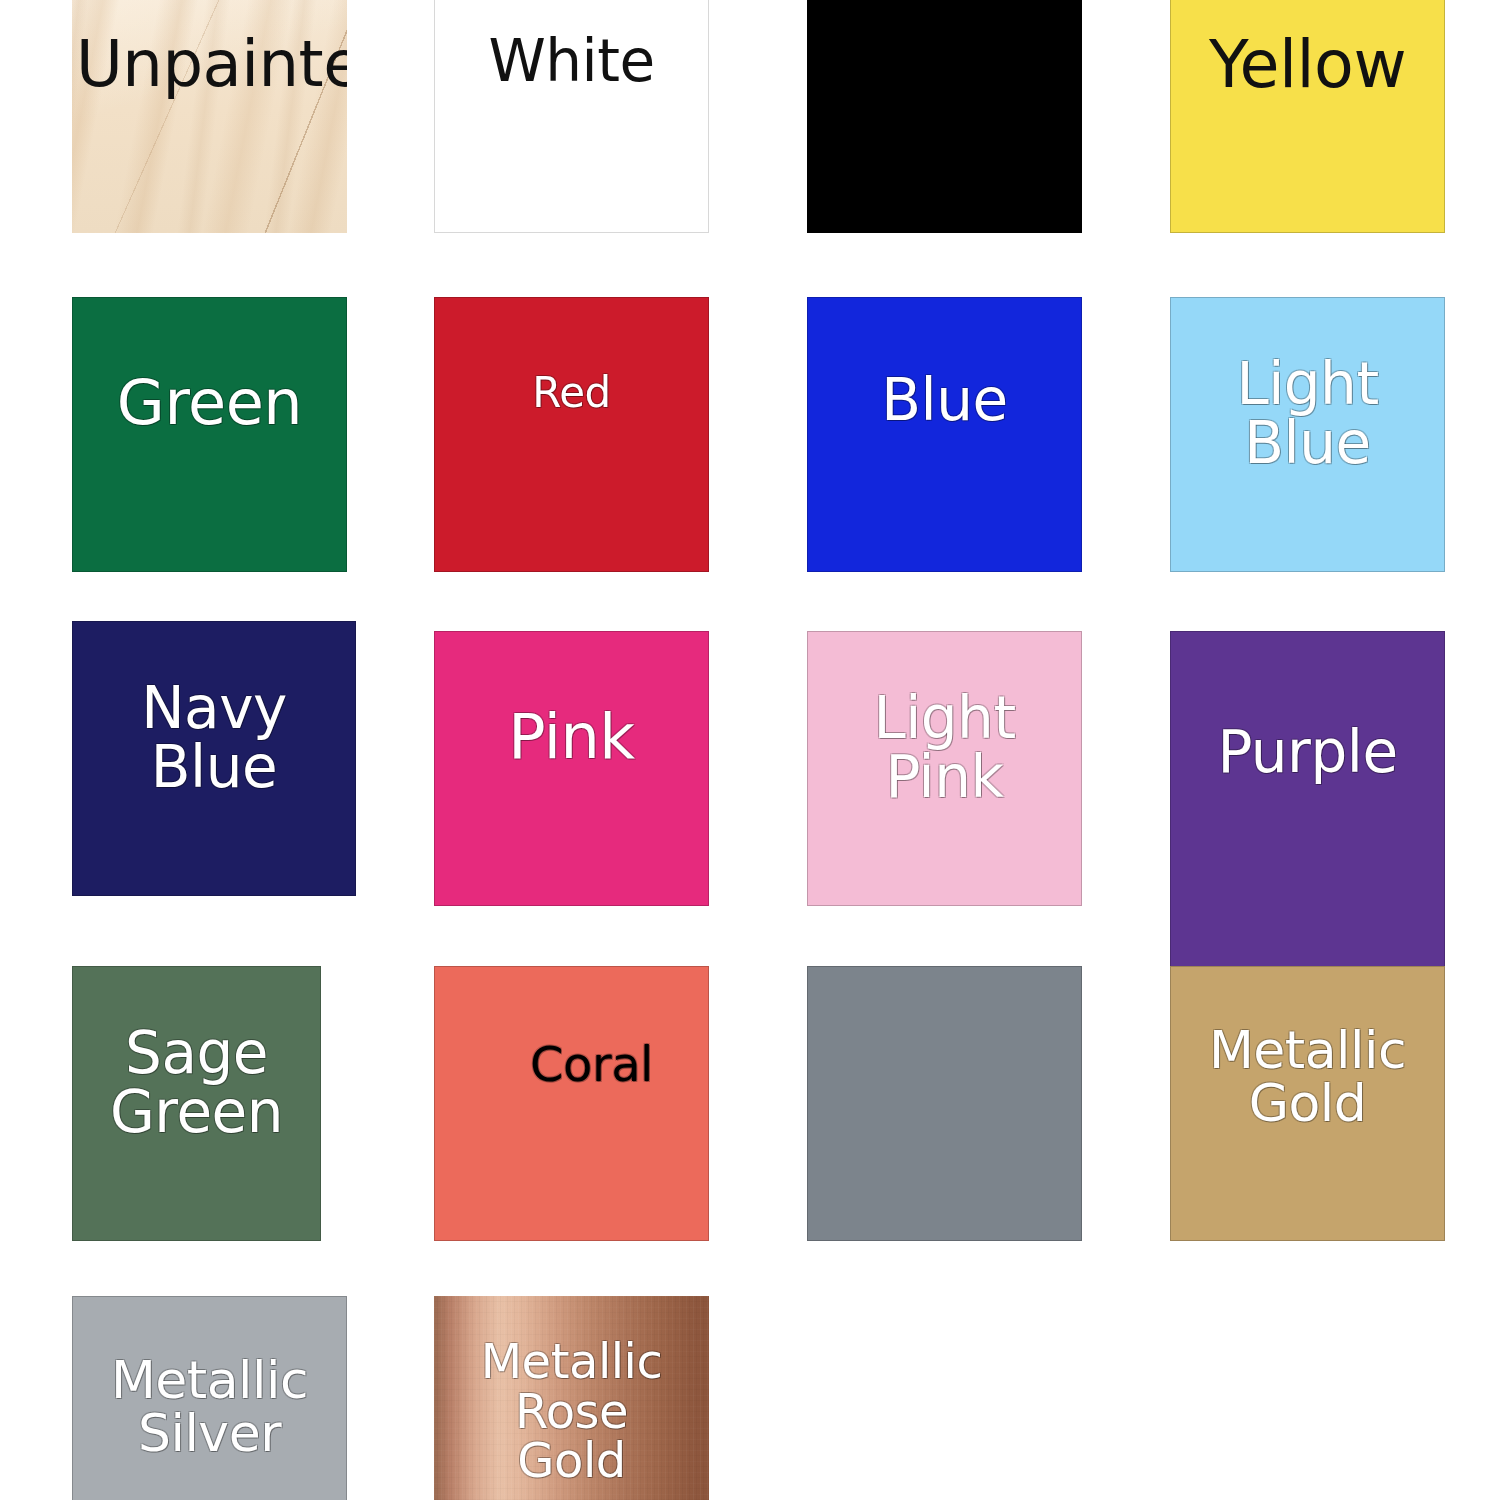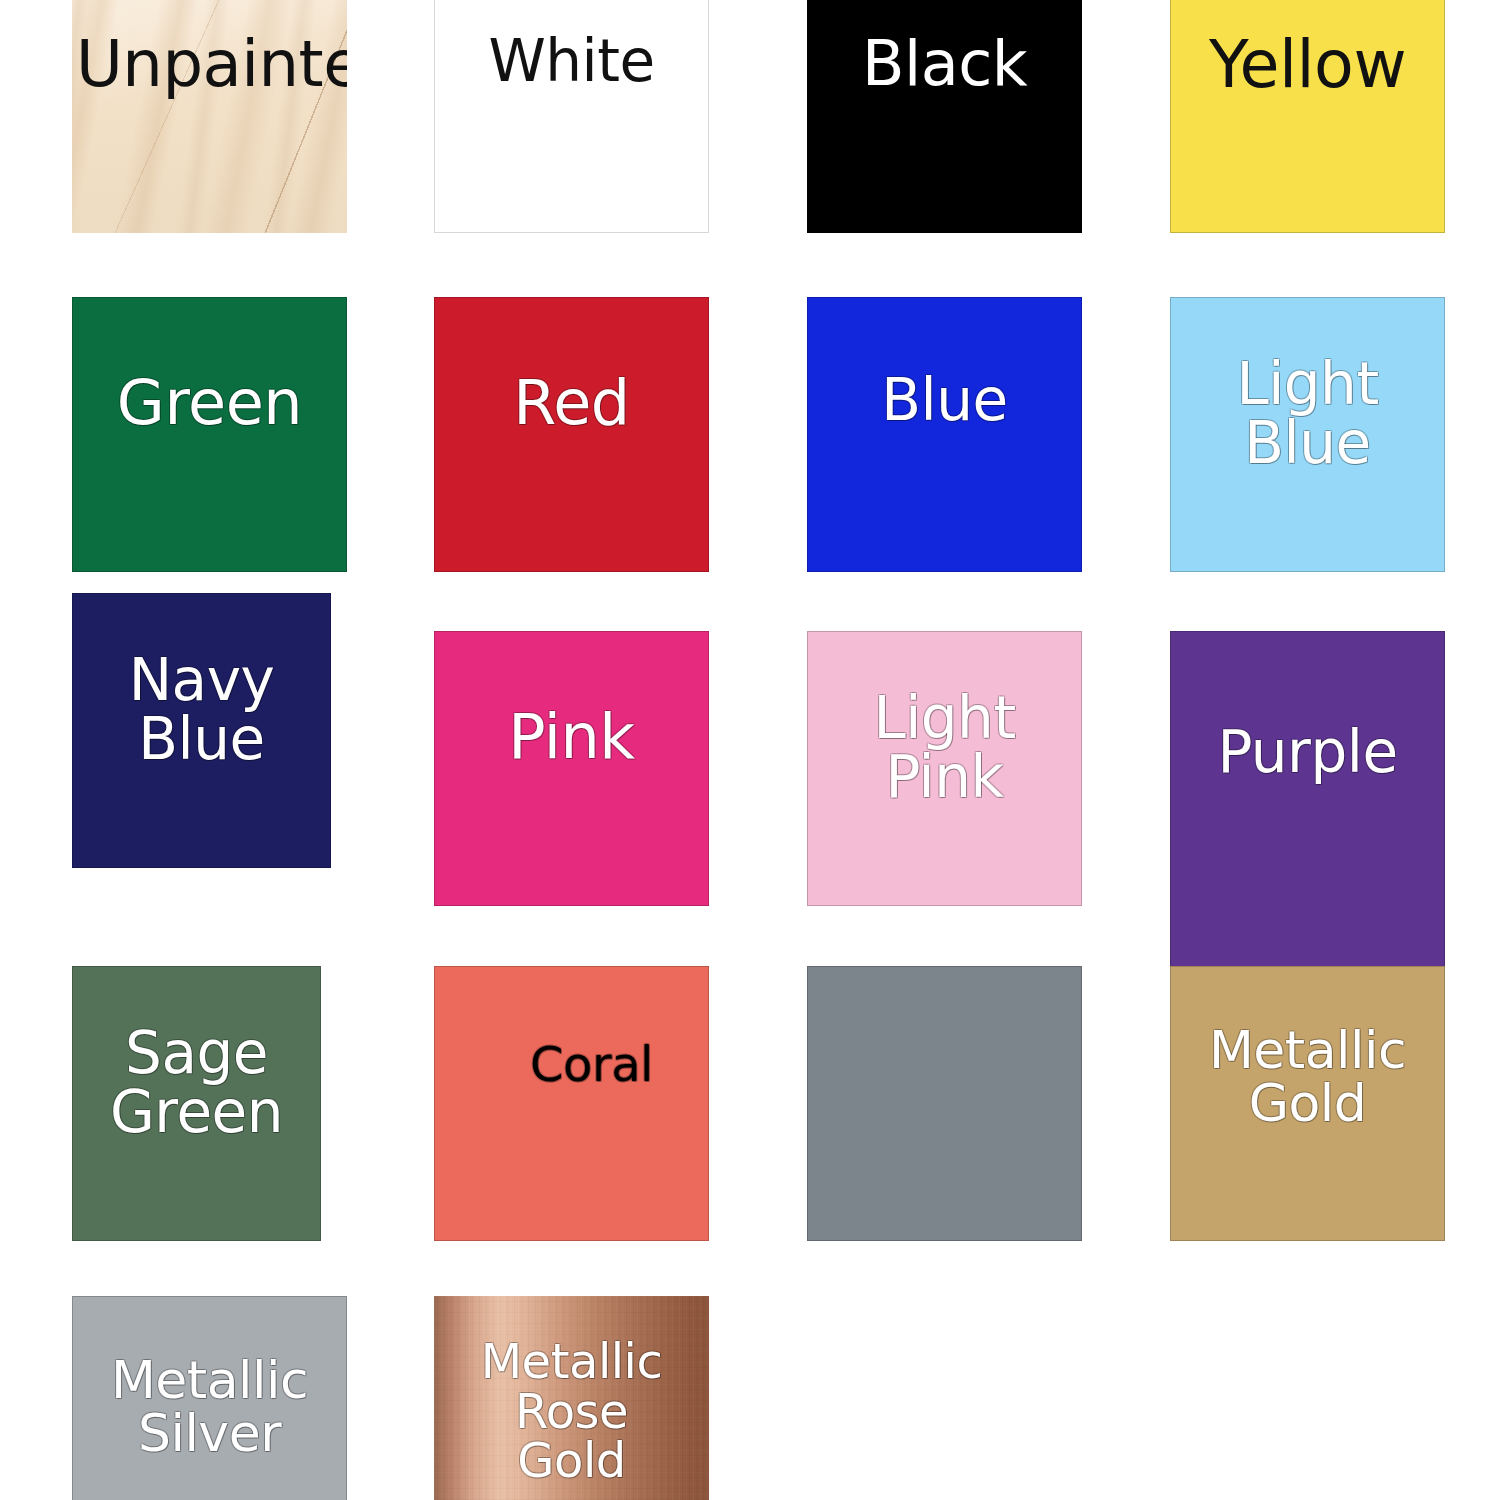--- a/index.html
+++ b/index.html
@@ -134,44 +134,43 @@
     <div class="swatch" style="left: 72px; top: -42px; width: 275px; height: 275px;">
       <div class="swatch-fill tex-wood"></div>
       <div class="swatch-label dark-text" style="font-size: 64px; color: rgb(17, 17, 17);">Unpainted</div>
     </div>
     <div class="swatch" style="left: 434px; top: -42px; width: 275px; height: 275px;">
       <div class="swatch-fill hairline" style="background: rgb(255, 255, 255);"></div>
       <div class="swatch-label dark-text" style="font-size: 58px; color: rgb(17, 17, 17);">White</div>
     </div>
     <div class="swatch" style="left: 807px; top: -42px; width: 275px; height: 275px;">
       <div class="swatch-fill fine-edge" style="background: rgb(0, 0, 0);"></div>
-      <div class="swatch-label light-text" style="font-size: 62px; color: rgb(255, 255, 255);">Black</div>
     </div>
     <div class="swatch" style="left: 1170px; top: -42px; width: 275px; height: 275px;">
       <div class="swatch-fill fine-edge" style="background: rgb(247, 224, 74);"></div>
       <div class="swatch-label dark-text" style="font-size: 65px; color: rgb(17, 17, 17);">Yellow</div>
     </div>
     <div class="swatch" style="left: 72px; top: 297px; width: 275px; height: 275px;">
       <div class="swatch-fill fine-edge" style="background: rgb(11, 110, 65);"></div>
       <div class="swatch-label light-text" style="font-size: 62px; color: rgb(255, 255, 255);">Green</div>
     </div>
     <div class="swatch" style="left: 434px; top: 297px; width: 275px; height: 275px;">
       <div class="swatch-fill fine-edge" style="background: rgb(204, 27, 43);"></div>
-      <div class="swatch-label light-text" style="font-size: 62px; color: rgb(255, 255, 255);">Red</div>
+      <div class="swatch-label light-text" style="font-size: 42px; color: rgb(255, 255, 255);">Red</div>
     </div>
     <div class="swatch" style="left: 807px; top: 297px; width: 275px; height: 275px;">
       <div class="swatch-fill fine-edge" style="background: rgb(18, 38, 220);"></div>
       <div class="swatch-label light-text" style="font-size: 58px; color: rgb(255, 255, 255);">Blue</div>
     </div>
     <div class="swatch" style="left: 1170px; top: 297px; width: 275px; height: 275px;">
       <div class="swatch-fill fine-edge" style="background: rgb(149, 216, 248);"></div>
       <div class="swatch-label light-text two-line" style="font-size: 58px; color: rgb(255, 255, 255);">Light
 Blue</div>
     </div>
-    <div class="swatch" style="left: 72px; top: 593px; width: 259px; height: 275px;">
+    <div class="swatch" style="left: 72px; top: 621px; width: 284px; height: 275px;">
       <div class="swatch-fill fine-edge" style="background: rgb(29, 29, 98);"></div>
       <div class="swatch-label light-text two-line" style="font-size: 58px; color: rgb(255, 255, 255);">Navy
 Blue</div>
     </div>
     <div class="swatch" style="left: 434px; top: 631px; width: 275px; height: 275px;">
       <div class="swatch-fill fine-edge" style="background: rgb(230, 42, 125);"></div>
       <div class="swatch-label light-text" style="font-size: 62px; color: rgb(255, 255, 255);">Pink</div>
     </div>
     <div class="swatch" style="left: 807px; top: 631px; width: 275px; height: 275px;">
       <div class="swatch-fill fine-edge" style="background: rgb(244, 188, 213);"></div>

